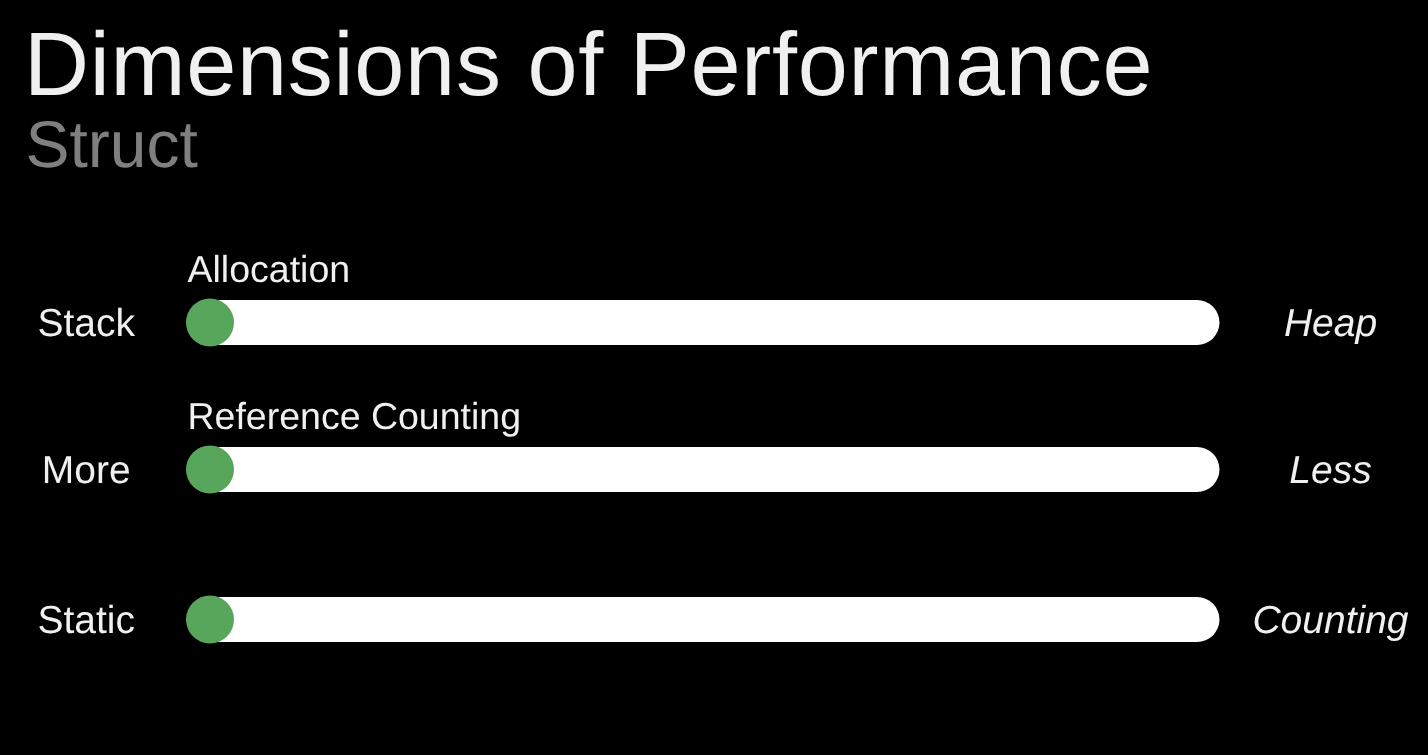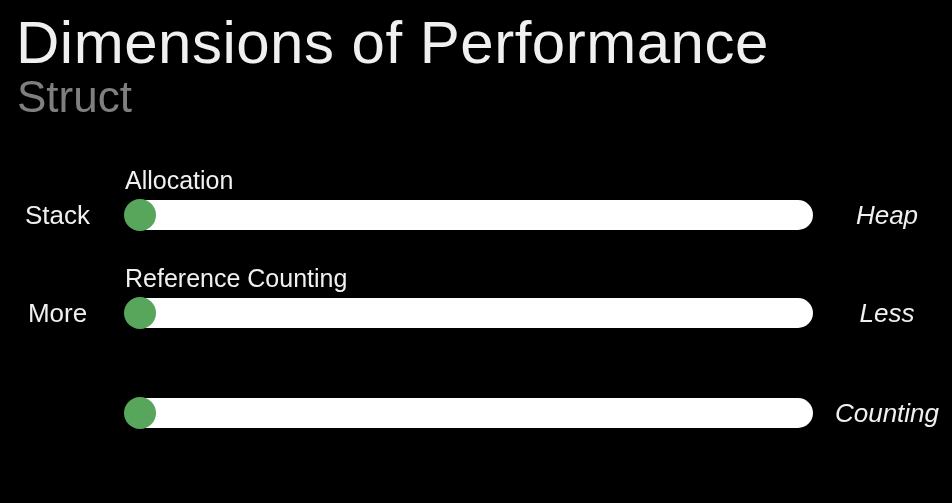--- a/index.html
+++ b/index.html
@@ -112,19 +112,20 @@
   <div class="slider-row row-1">
     <div class="dim-label">Reference Counting</div>
     <div class="side-label left">More</div>
     <div class="track">
       <div class="knob" style="left: calc(0% - 1px);"></div>
     </div>
     <div class="side-label right">Less</div>
   </div>
 
   <div class="slider-row row-2">
+    <div class="side-label left">Static</div>
     <div class="track">
       <div class="knob" style="left: calc(0% - 1px);"></div>
     </div>
     <div class="side-label right">Counting</div>
   </div>
 
 </div>
 
 </body></html>

